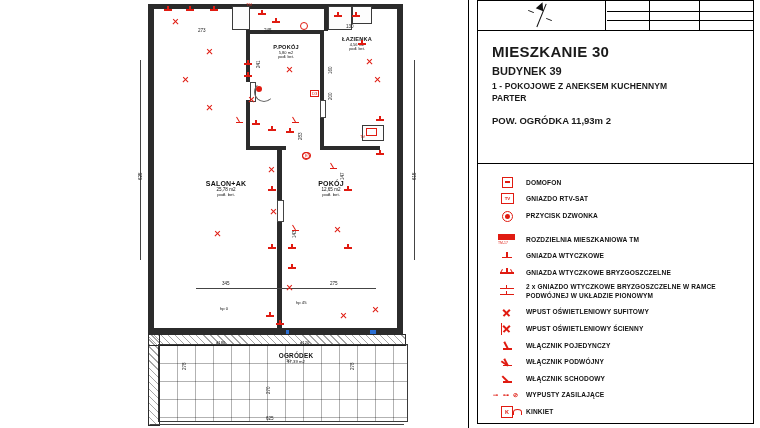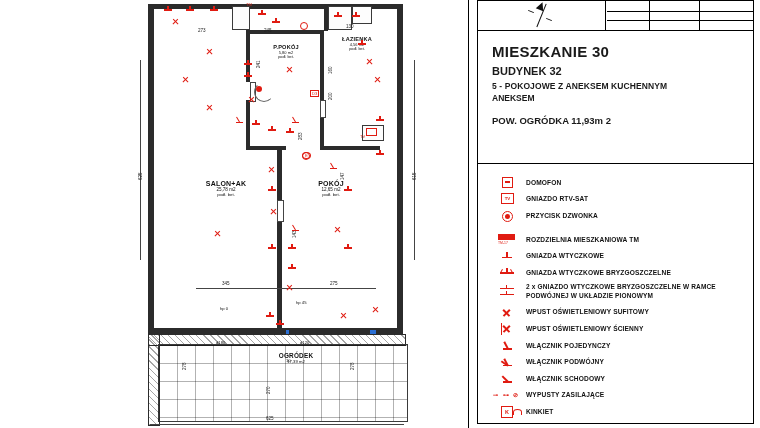--- a/index.html
+++ b/index.html
@@ -285,23 +285,23 @@
           <div class="r" style="top:0;"></div>
           <div class="r" style="top:9.5px;"></div>
           <div class="r" style="top:19px;"></div>
           <div class="c" style="left:42px;"></div>
           <div class="c" style="left:92px;"></div>
         </div>
       </div>
 
       <div class="titleblk">
         <div class="t-h1">MIESZKANIE 30</div>
-        <div class="t-h2">BUDYNEK 32</div>
-        <div class="t-h3">5 - POKOJOWE Z ANEKSEM KUCHENNYM</div>
-        <div class="t-h4">ANEKSEM</div>
+        <div class="t-h2">BUDYNEK 39</div>
+        <div class="t-h3">1 - POKOJOWE Z ANEKSEM KUCHENNYM</div>
+        <div class="t-h4">PARTER</div>
         <div class="t-area">POW. OGRÓDKA 11,93m 2</div>
       </div>
 
       <div class="legend">
 
         <div class="lrow">
           <div class="ic">
               <span class="dom"></span>
             </div>
           <div class="lb">DOMOFON</div>

